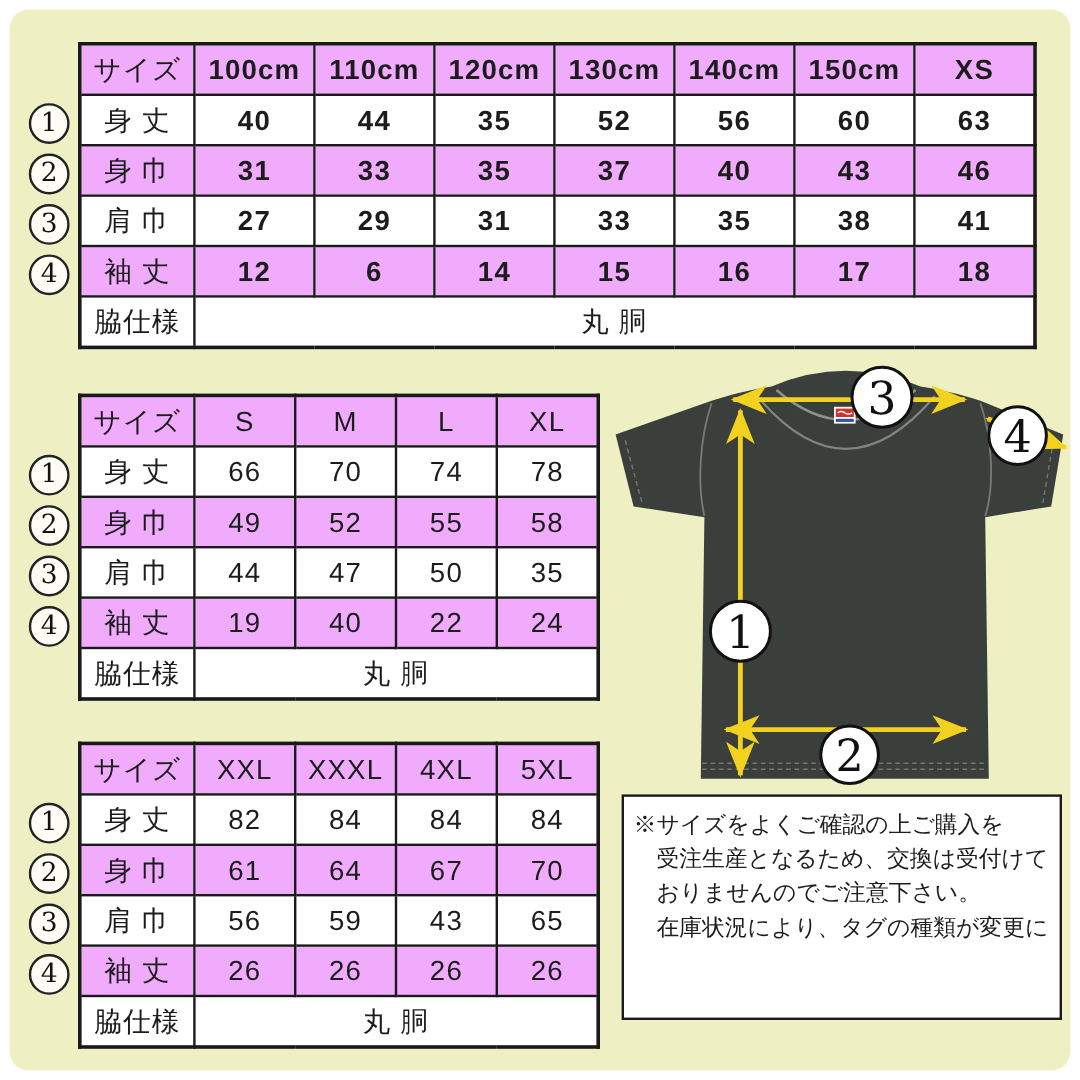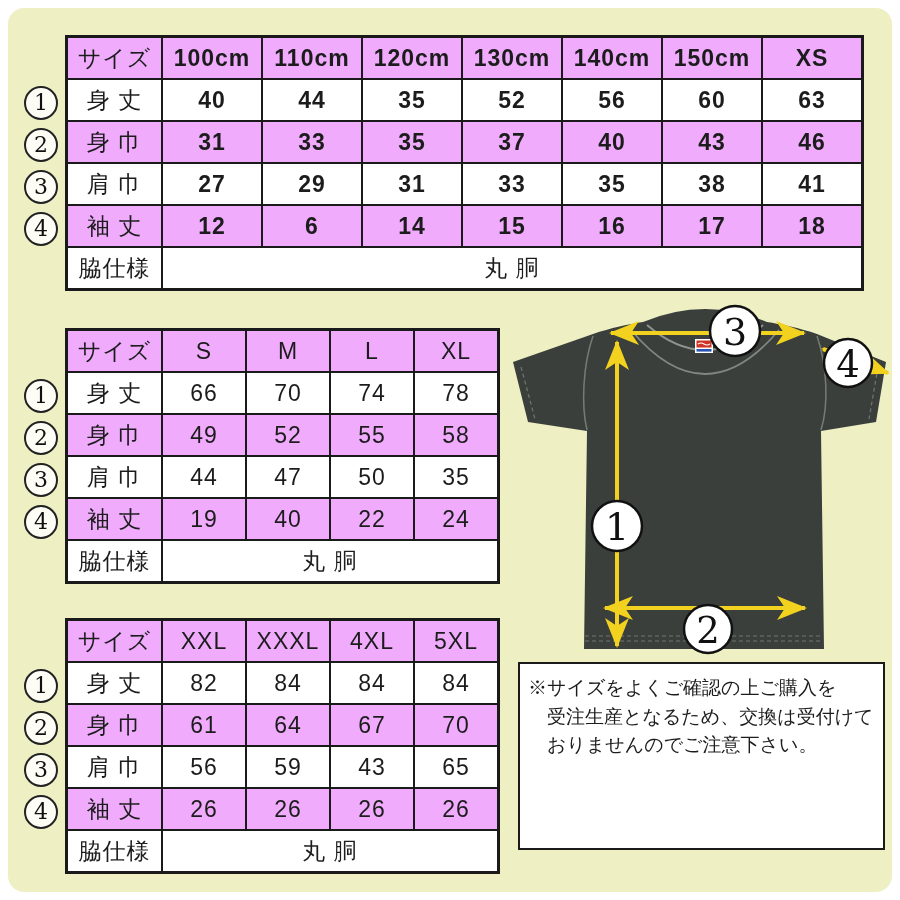--- a/index.html
+++ b/index.html
@@ -266,13 +266,14 @@
     <circle cx="203" cy="329" r="24" fill="#ffffff" stroke="#111" stroke-width="2.5"></circle>
     <text x="203" y="330" text-anchor="middle" dominant-baseline="central" font-family="DejaVu Serif, serif" font-size="37" fill="#111">2</text>
   </g>
 </svg>
 </div>
 
 <div class="notice">
   <div class="line">※サイズをよくご確認の上ご購入を</div>
   <div class="line indent">受注生産となるため、交換は受付けて</div>
   <div class="line indent">おりませんのでご注意下さい。</div>
+  <div class="line indent">在庫状況により、タグの種類が変更に</div>
 </div>
 
 </body></html>

